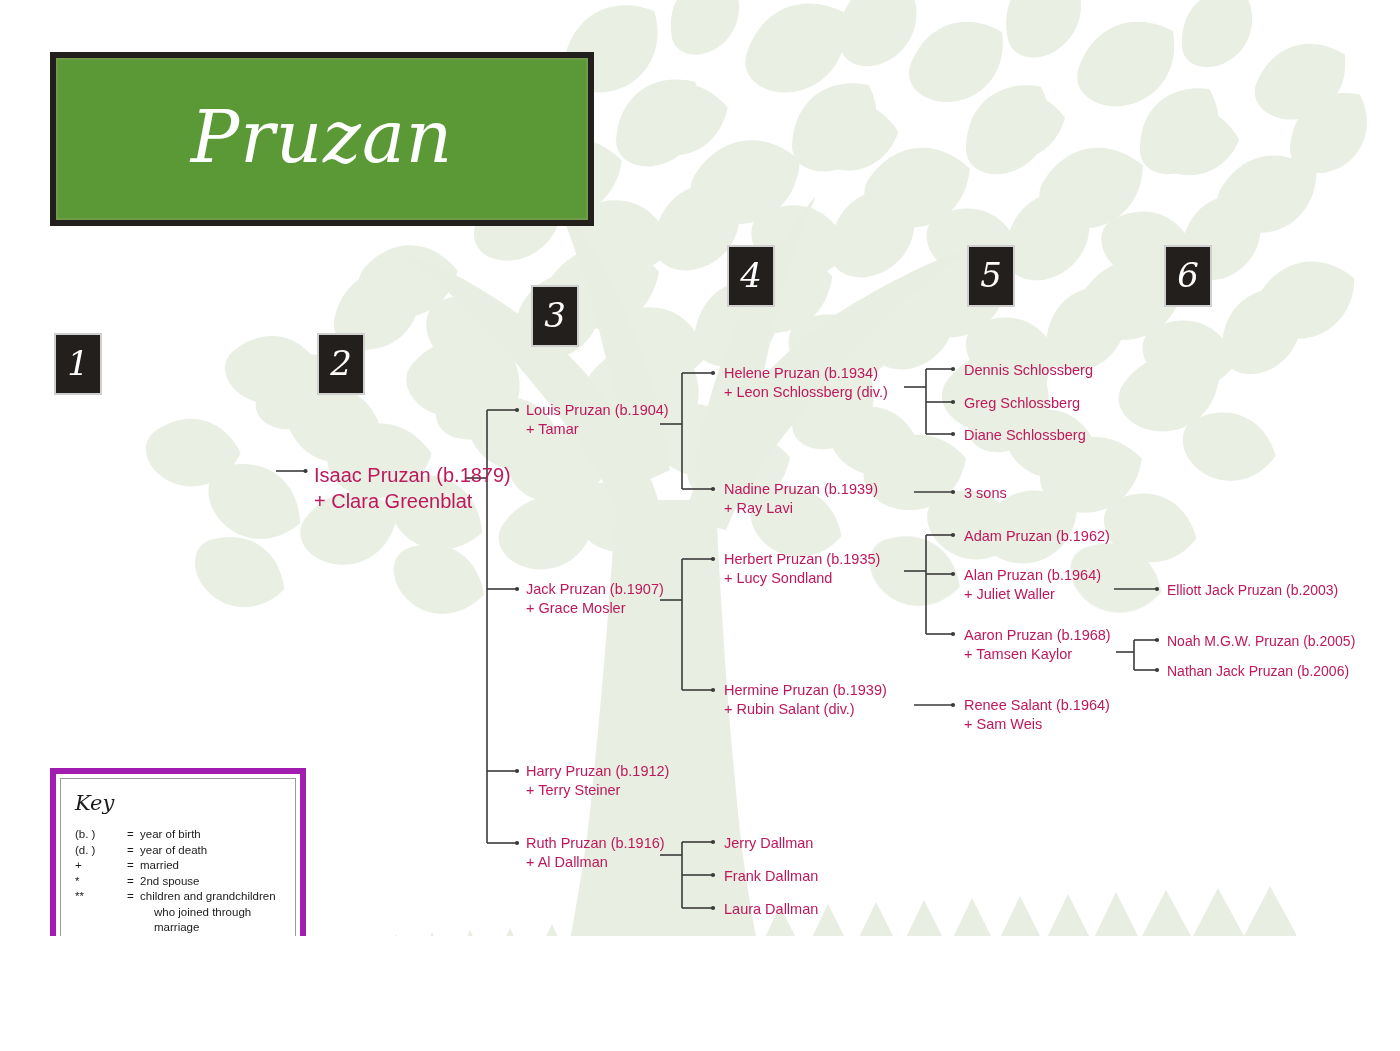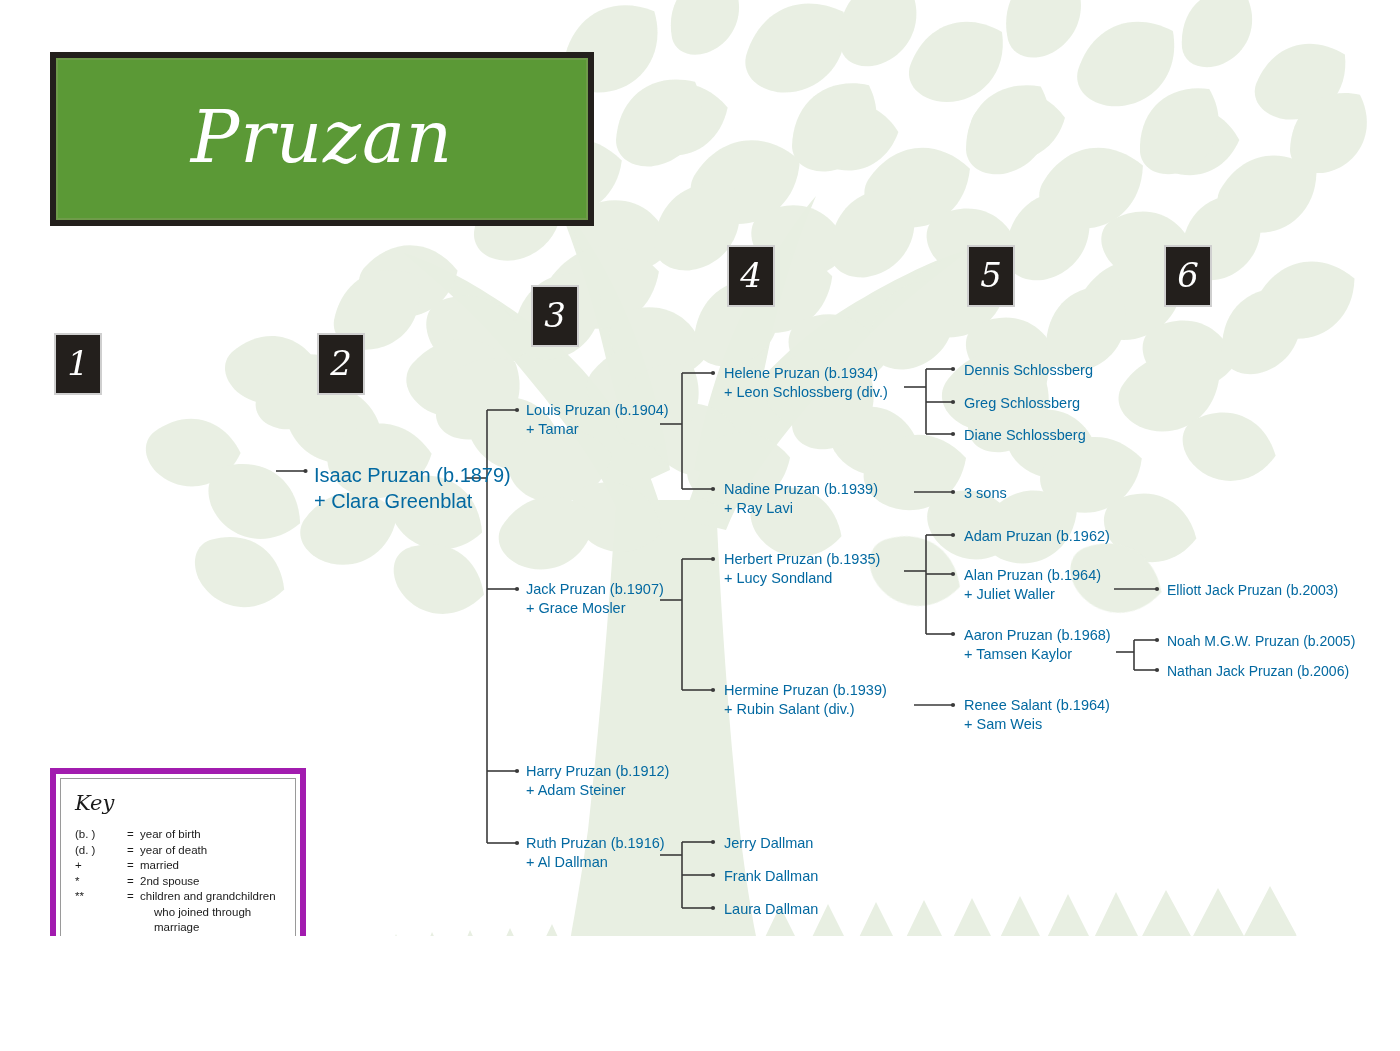--- a/index.html
+++ b/index.html
@@ -54,21 +54,21 @@
     font-style:italic;
     font-size:34px;
     line-height:1;
     transform:translateY(-1px);
   }
 
   
   .node{
     position:absolute;
     z-index:4;
-    color:#0369a1;
+    color:#be185d;
     font-family:"Liberation Sans", sans-serif;
     white-space:nowrap;
     line-height:1.32;
   }
   .node .l1,.node .l2{display:block;}
   .node.g1{font-size:19.5px;}
   .node.g2{font-size:20px;}
   .node.g3{font-size:14.5px;}
   .node.g4{font-size:14.5px;}
   .node.g5{font-size:14.5px;}
@@ -354,21 +354,21 @@
   <div class="node g3" style="left:522px;top:401px;">
     <span class="l1">Louis Pruzan (b.1904)</span>
     <span class="l2">+ Tamar</span>
   </div>
   <div class="node g3" style="left:522px;top:580px;">
     <span class="l1">Jack Pruzan (b.1907)</span>
     <span class="l2">+ Grace Mosler</span>
   </div>
   <div class="node g3" style="left:522px;top:762px;">
     <span class="l1">Harry Pruzan (b.1912)</span>
-    <span class="l2">+ Adam Steiner</span>
+    <span class="l2">+ Terry Steiner</span>
   </div>
   <div class="node g3" style="left:522px;top:834px;">
     <span class="l1">Ruth Pruzan (b.1916)</span>
     <span class="l2">+ Al Dallman</span>
   </div>
 
   <div class="node g4" style="left:720px;top:364px;">
     <span class="l1">Helene Pruzan (b.1934)</span>
     <span class="l2">+ Leon Schlossberg (div.)</span>
   </div>

